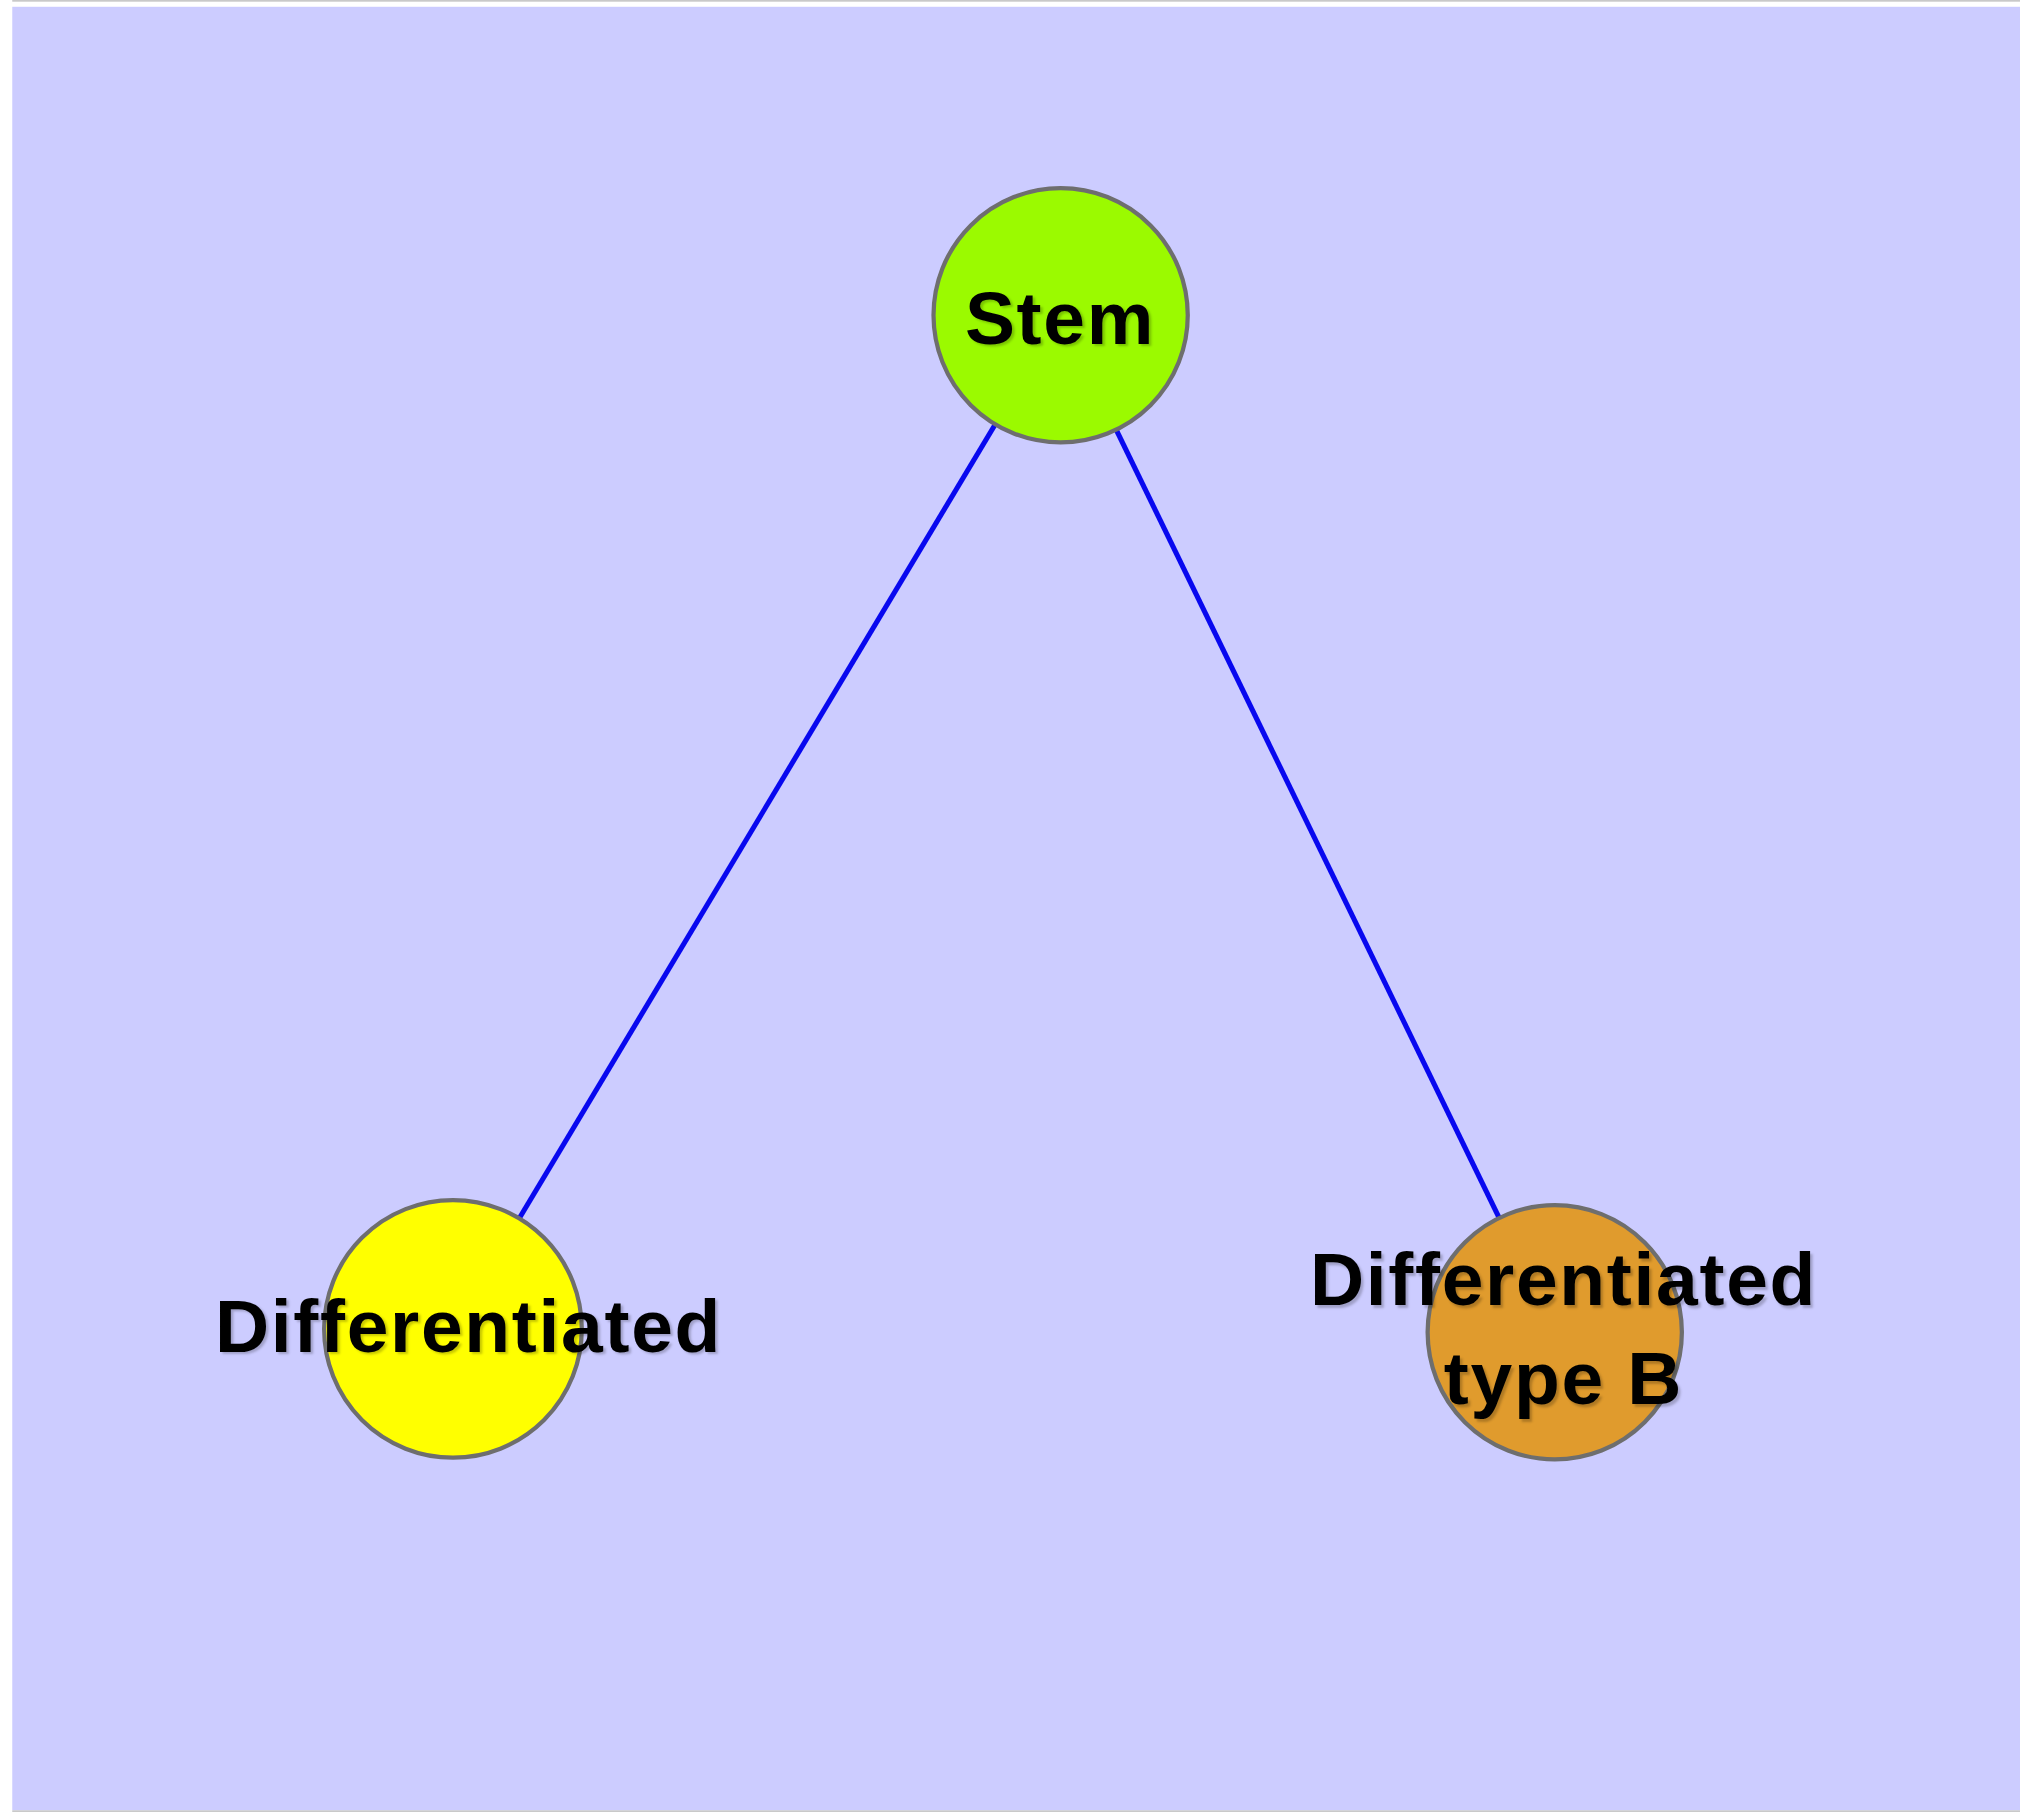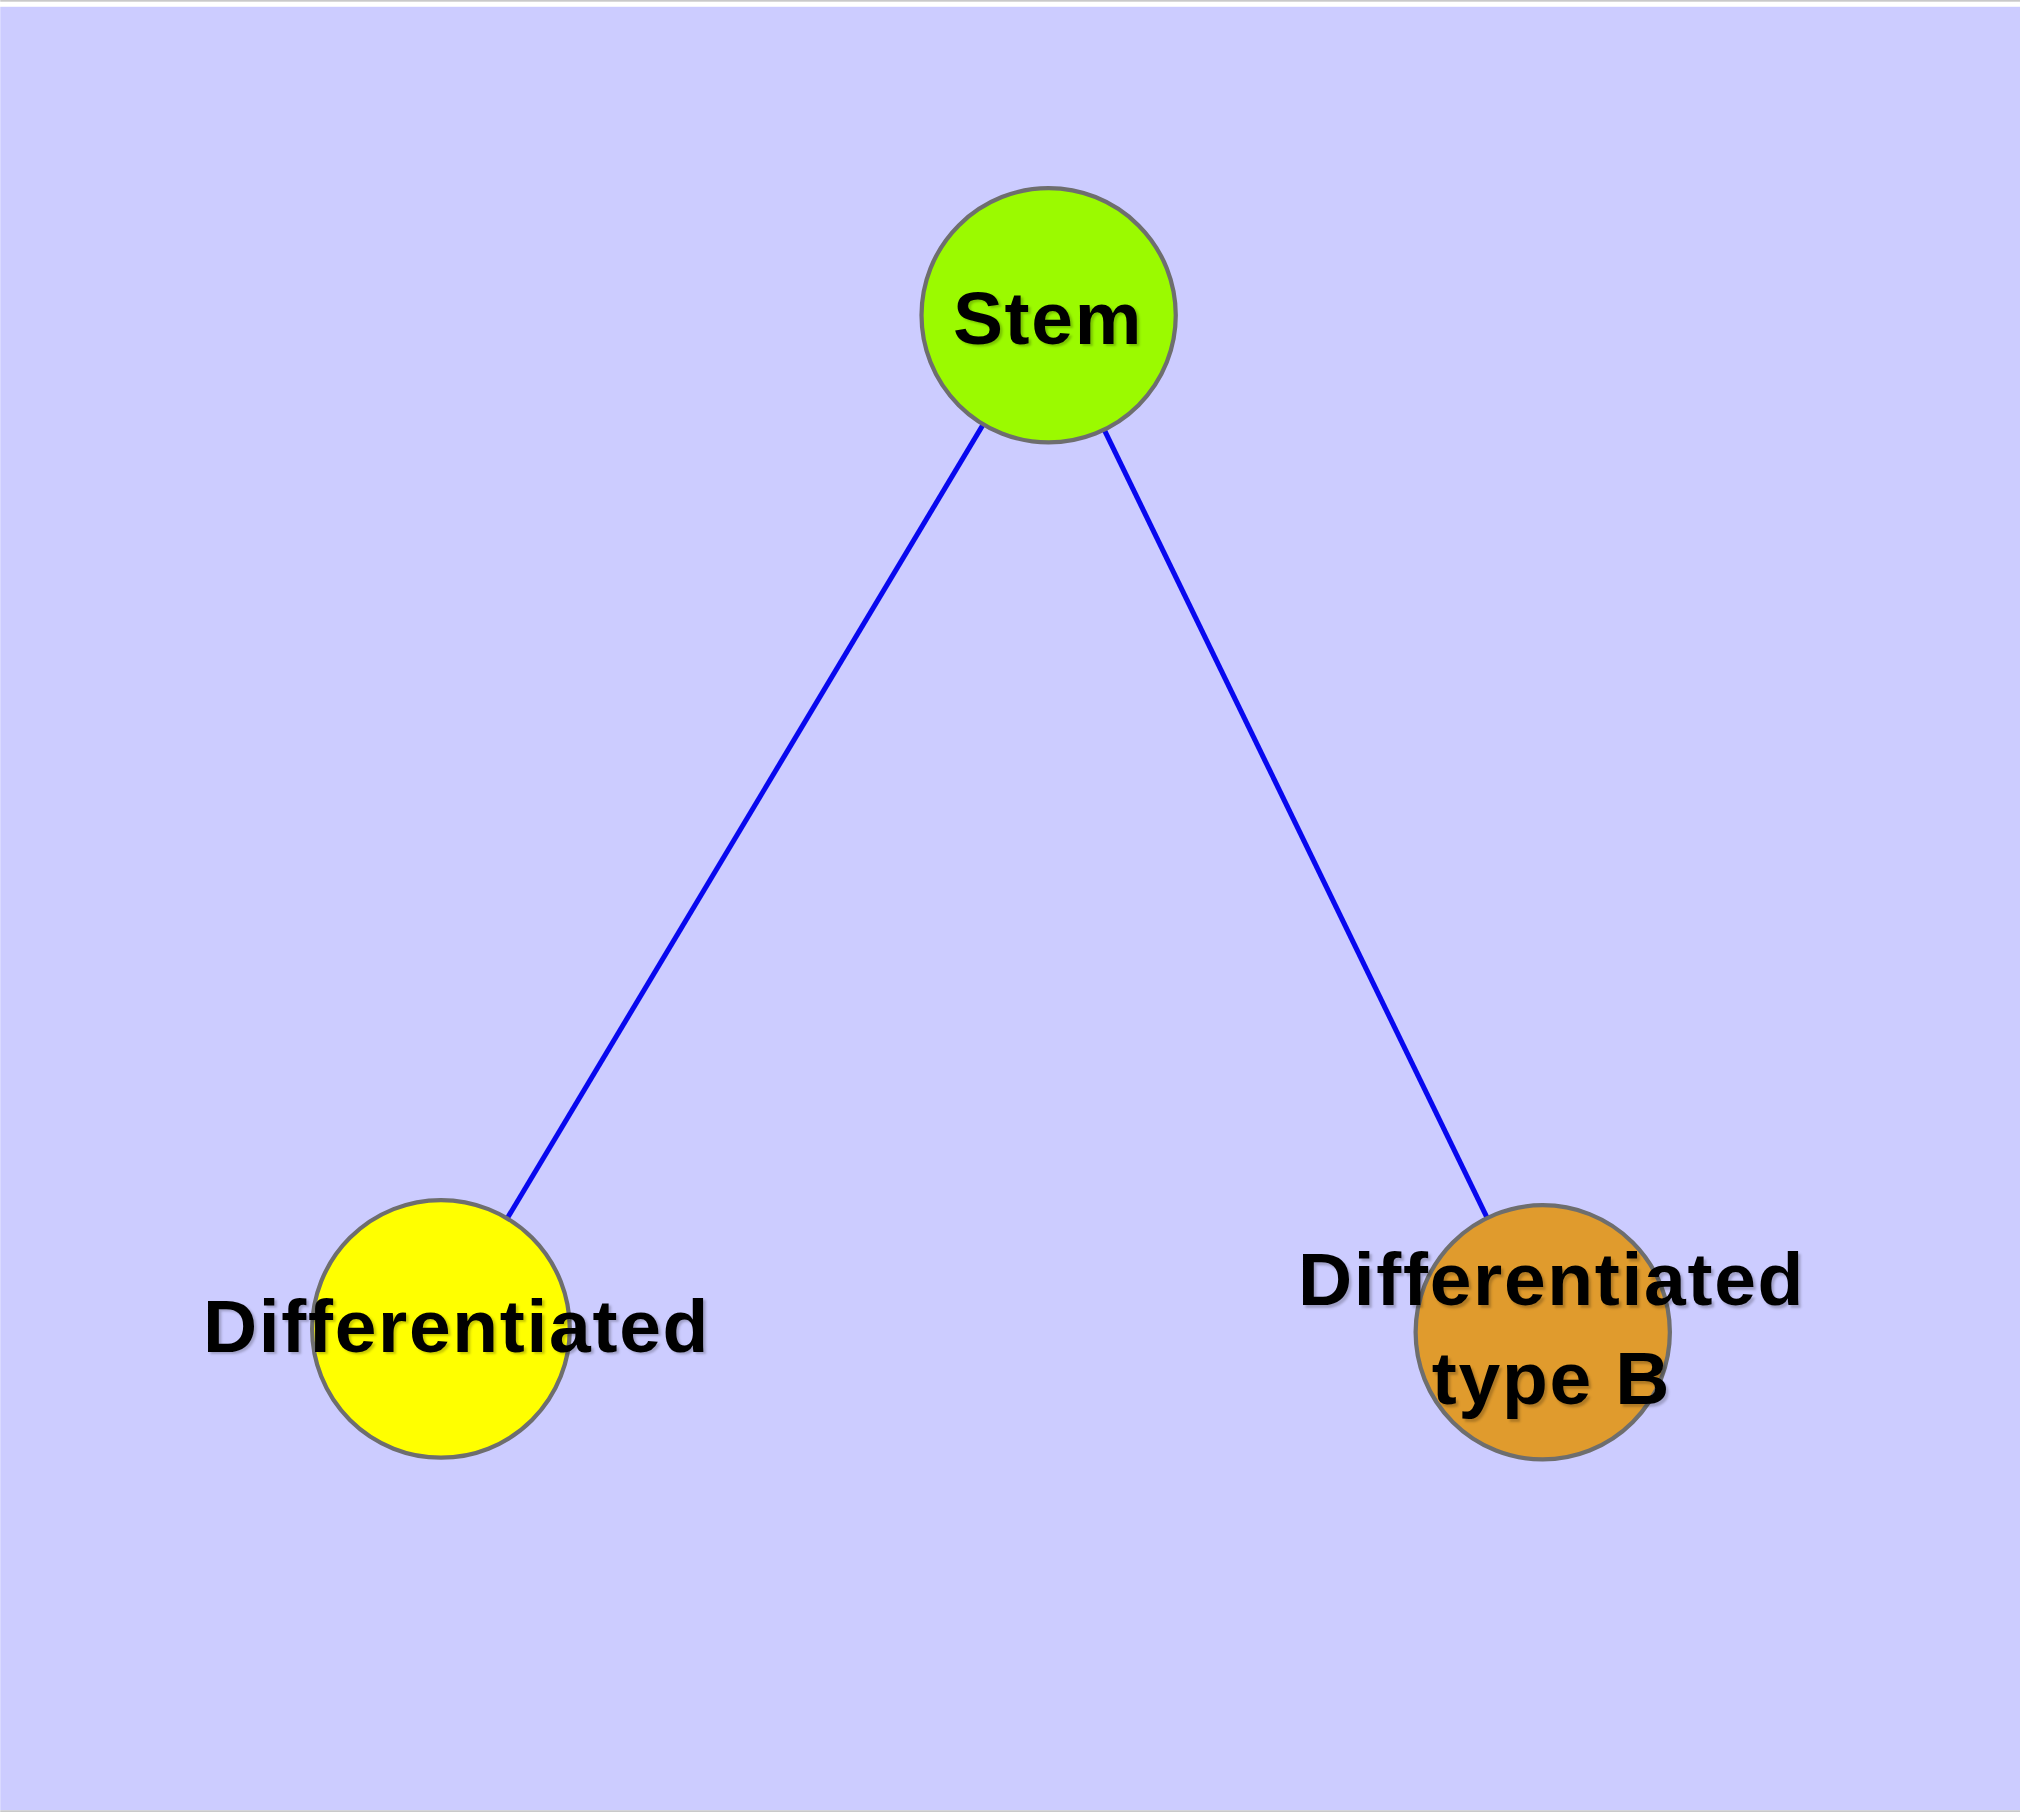--- a/index.html
+++ b/index.html
@@ -9,21 +9,21 @@
   body {
     width: 2021px;
     height: 1812px;
     background: #ffffff;
     font-family: "Liberation Sans", sans-serif;
     position: relative;
     overflow: hidden;
   }
   .figure-canvas {
     position: absolute;
-    left: 0;
+    left: 12px;
     top: 0;
     width: 1664px;
     height: 1812px;
   }
   .graph-svg {
     position: absolute;
     left: 0;
     top: 0;
     display: block;
   }

